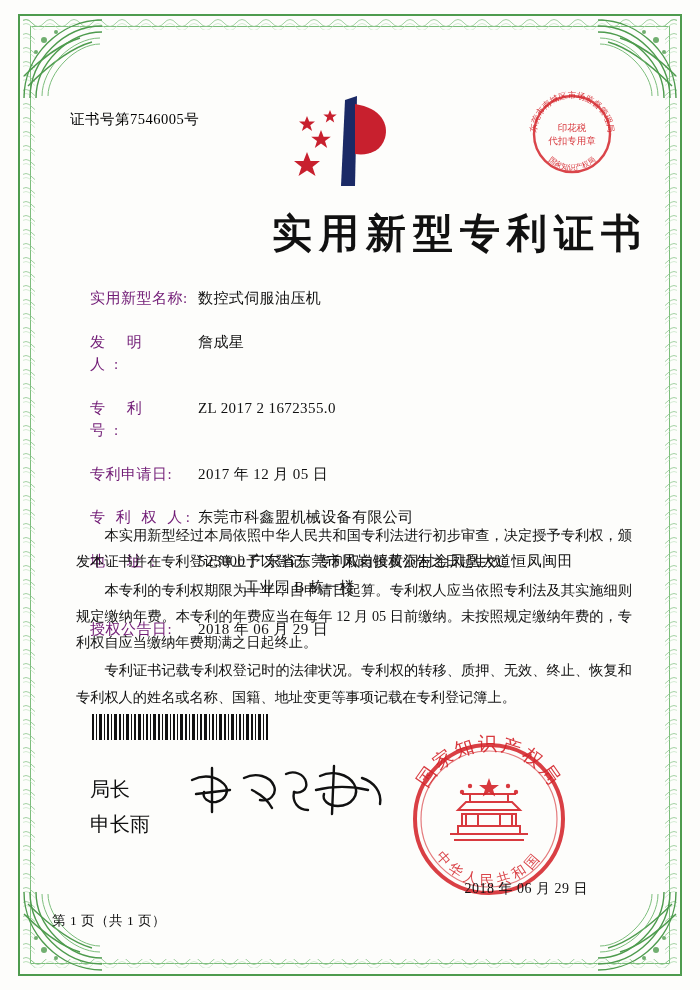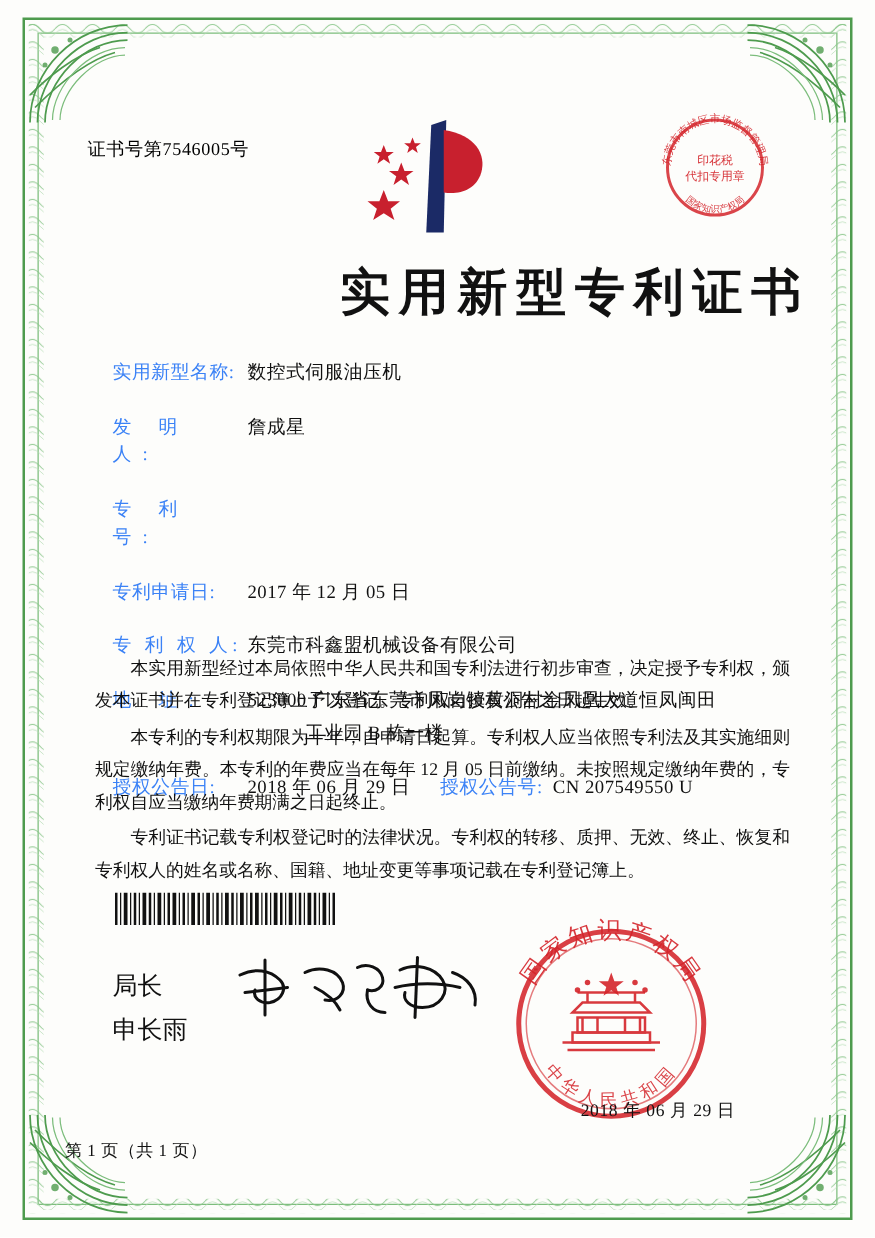--- a/index.html
+++ b/index.html
@@ -127,21 +127,21 @@
   }
   .frow {
     display: flex;
     align-items: baseline;
     margin-bottom: 21px;
     line-height: 1.5;
   }
   .flabel {
     width: 108px;
     flex: 0 0 108px;
-    color: #3b82f6;
+    color: #701a75;
     letter-spacing: 0.5px;
   }
   .flabel.sp  { letter-spacing: 9px; }
   .flabel.sp2 { letter-spacing: 3.5px; }
   .fvalue {
     color: #111;
     letter-spacing: 0.4px;
   }
   .fvalue-wrap {
     flex: 1;
@@ -383,20 +383,21 @@
         <div class="fvalue">数控式伺服油压机</div>
       </div>
 
       <div class="frow">
         <div class="flabel sp">发 明 人:</div>
         <div class="fvalue">詹成星</div>
       </div>
 
       <div class="frow">
         <div class="flabel sp">专 利 号:</div>
+        <div class="fvalue">ZL 2017 2 1672355.0</div>
       </div>
 
       <div class="frow">
         <div class="flabel">专利申请日:</div>
         <div class="fvalue">2017 年 12 月 05 日</div>
       </div>
 
       <div class="frow">
         <div class="flabel sp2">专 利 权 人:</div>
         <div class="fvalue">东莞市科鑫盟机械设备有限公司</div>
@@ -407,24 +408,20 @@
         <div class="fvalue-wrap">
           <div class="fvalue">523000  广东省东莞市凤岗镇黄洞村金凤凰大道恒凤闽田</div>
           <div class="fvalue fvalue-line2">工业园 B 栋一楼</div>
         </div>
       </div>
 
       <div class="frow-pair">
         <div class="half">
           <div class="flabel">授权公告日:</div>
           <div class="fvalue">2018 年 06 月 29 日</div>
-        </div>
-        <div class="half right">
-          <div class="flabel">授权公告号:</div>
-          <div class="fvalue">CN 207549550 U</div>
         </div>
       </div>
 
     </div>
 
     <div class="paras">
       <p>本实用新型经过本局依照中华人民共和国专利法进行初步审查，决定授予专利权，颁发本证书并在专利登记簿上予以登记。专利权自授权公告之日起生效。</p>
       <p>本专利的专利权期限为十年，自申请日起算。专利权人应当依照专利法及其实施细则规定缴纳年费。本专利的年费应当在每年 12 月 05 日前缴纳。未按照规定缴纳年费的，专利权自应当缴纳年费期满之日起终止。</p>
       <p>专利证书记载专利权登记时的法律状况。专利权的转移、质押、无效、终止、恢复和专利权人的姓名或名称、国籍、地址变更等事项记载在专利登记簿上。</p>
     </div>

